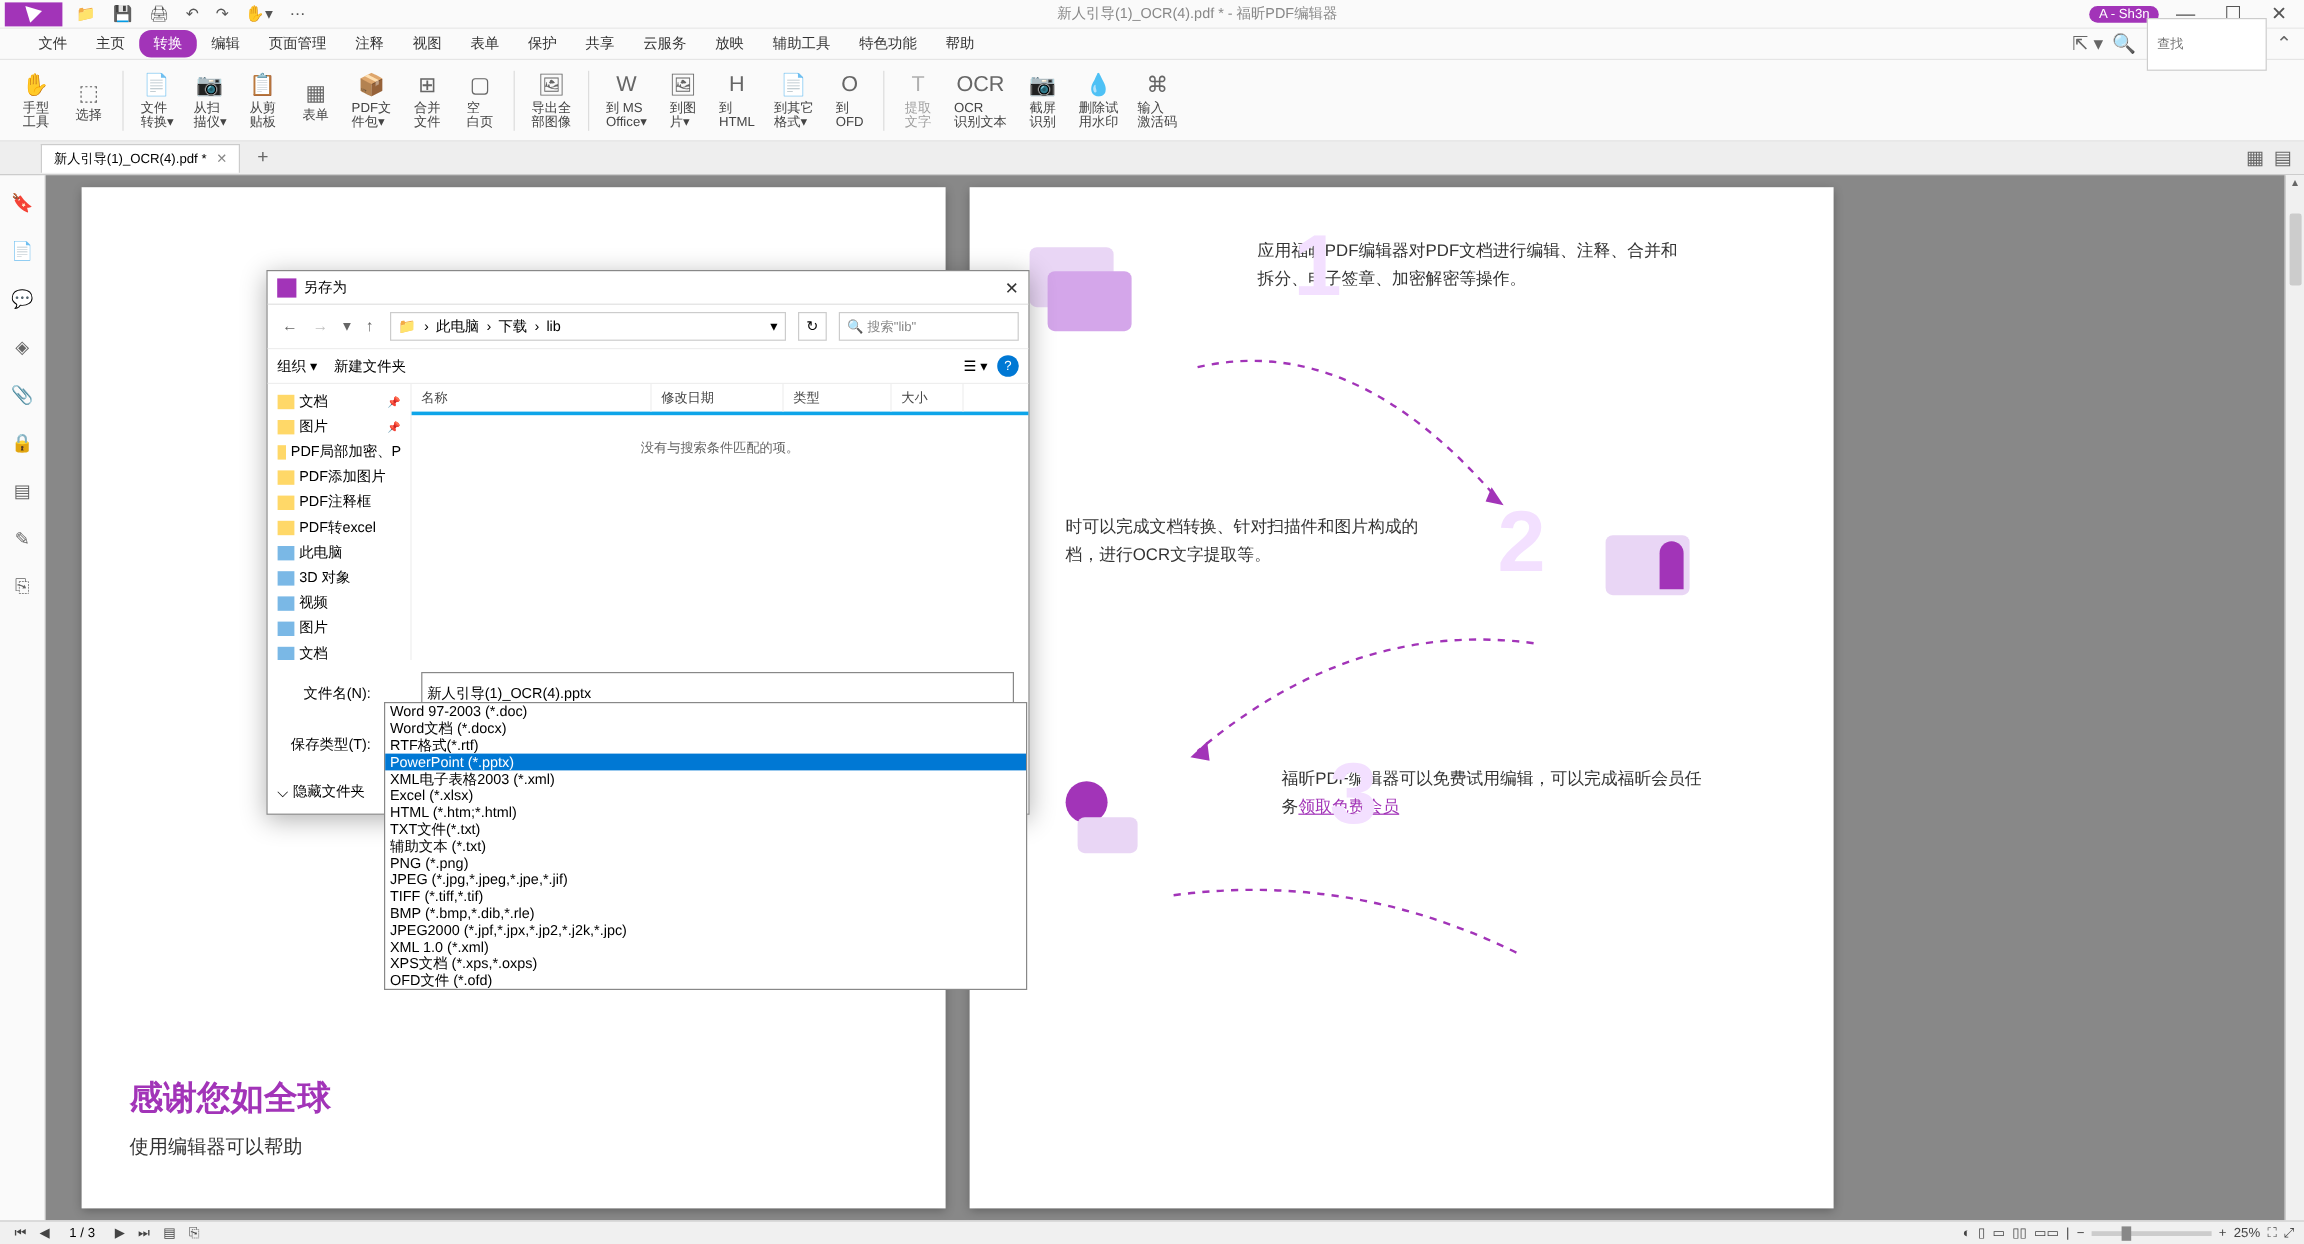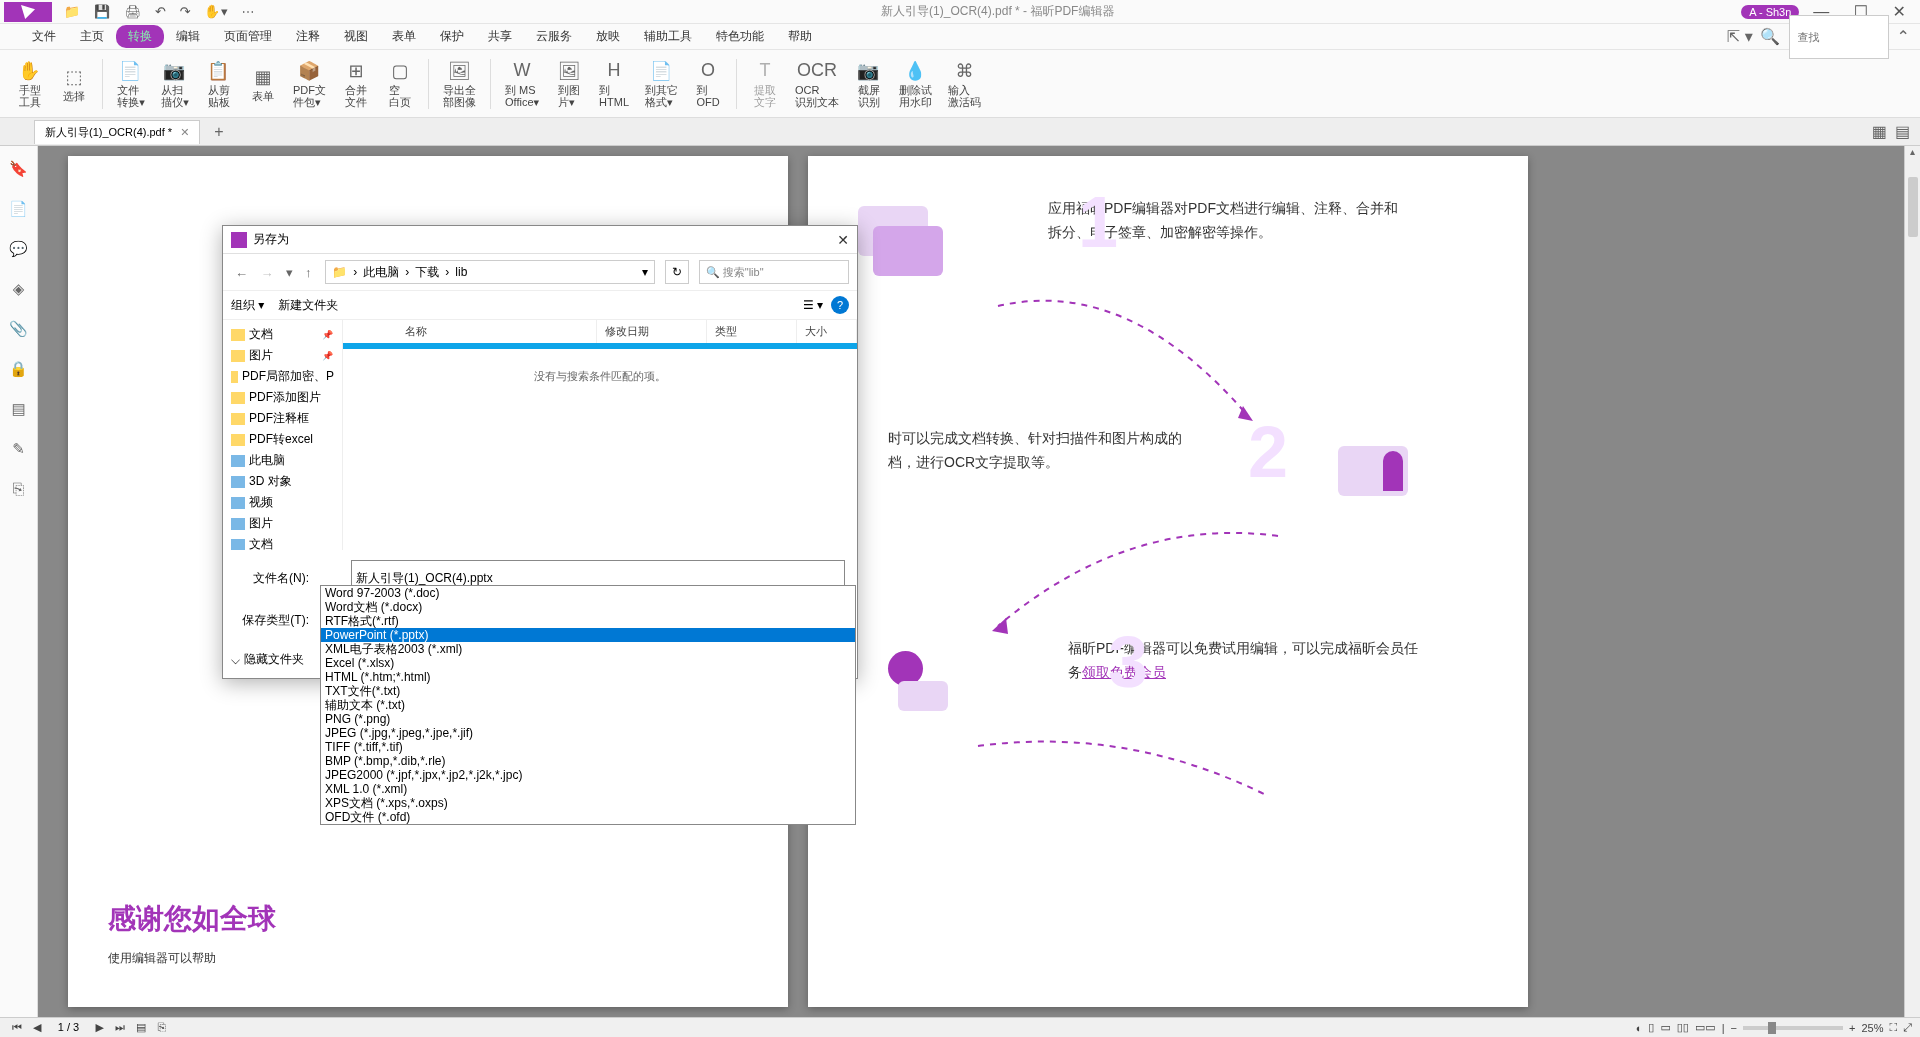--- a/index.html
+++ b/index.html
@@ -12,21 +12,21 @@
 .titlebar-icons { display: flex; gap: 14px; }
 .titlebar-icons span { color: #555; font-size: 13px; cursor: pointer; }
 .titlebar-title { flex: 1; text-align: center; color: #888; font-size: 12px; }
 .titlebar-right { display: flex; align-items: center; gap: 4px; }
 .user-badge { background: #a234b8; color: #fff; padding: 1px 8px; border-radius: 10px; font-size: 11px; }
 .win-controls span { padding: 4px 10px; color: #555; cursor: pointer; }
 
 
 .menubar { height: 26px; background: #fafafa; display: flex; align-items: center; padding: 0 20px; border-bottom: 1px solid #e5e5e5; position: relative; }
 .menubar-item { padding: 3px 12px; font-size: 12px; color: #333; cursor: pointer; }
-.menubar-item.active { background: #a234b8; color: #86efac; border-radius: 10px; }
+.menubar-item.active { background: #a234b8; color: #ffffff; border-radius: 10px; }
 .menubar-right { position: absolute; right: 10px; display: flex; align-items: center; gap: 8px; }
 .search-box { border: 1px solid #ccc; padding: 15px 8px; font-size: 11px; width: 100px; }
 
 
 .ribbon { height: 68px; background: #fafafa; display: flex; align-items: center; padding: 4px 10px; border-bottom: 1px solid #ddd; gap: 4px; }
 .ribbon-btn { display: flex; flex-direction: column; align-items: center; justify-content: center; padding: 2px 6px; font-size: 11px; color: #444; cursor: pointer; min-width: 40px; height: 60px; }
 .ribbon-btn .icon { font-size: 18px; color: #666; margin-bottom: 2px; height: 22px; display: flex; align-items: center; }
 .ribbon-btn .label { line-height: 12px; text-align: left; white-space: pre-line; }
 .ribbon-sep { width: 1px; height: 50px; background: #ddd; margin: 0 4px; }
 .ribbon-btn.disabled { opacity: 0.5; }
@@ -52,21 +52,21 @@
 
 .feature-block { position: absolute; display: flex; align-items: flex-start; gap: 20px; }
 .feature-illus { width: 120px; height: 100px; position: relative; }
 .illus-box { background: #e9d6f5; border-radius: 6px; width: 70px; height: 50px; position: absolute; }
 .big-number { font-size: 72px; font-weight: bold; color: #f3e0ff; position: absolute; }
 .feature-text { font-size: 14px; color: #333; max-width: 360px; line-height: 24px; }
 .feature-link { color: #a234b8; text-decoration: underline; }
 
 .page-left-content { position: absolute; bottom: 40px; left: 40px; }
 .thanks-title { color: #a234b8; font-size: 28px; font-weight: bold; margin-bottom: 12px; }
-.thanks-sub { font-size: 12px; color: #333; }
+.thanks-sub { font-size: 16px; color: #333; }
 
 
 .right-scrollbar { width: 16px; background: #f0f0f0; border-left: 1px solid #ccc; position: relative; }
 .scroll-thumb { background: #ccc; width: 10px; margin: 2px auto; height: 60px; margin-top: 20px; border-radius: 2px; }
 
 
 .dialog-overlay { position: absolute; top: 225px; left: 222px; width: 636px; background: #fff; border: 1px solid #888; box-shadow: 0 4px 20px rgba(0,0,0,0.3); z-index: 1000; }
 .dialog-title { height: 28px; display: flex; align-items: center; padding: 0 8px; font-size: 12px; border-bottom: 1px solid #e0e0e0; }
 .dialog-title-icon { width: 16px; height: 16px; background: #a234b8; margin-right: 6px; display: inline-block; }
 .dialog-close { margin-left: auto; cursor: pointer; font-size: 14px; color: #333; }
@@ -82,21 +82,21 @@
 .dialog-toolbar .right { margin-left: auto; display: flex; gap: 8px; align-items: center; }
 .help-icon { width: 18px; height: 18px; border-radius: 50%; background: #0078d4; color: #fff; display: flex; align-items: center; justify-content: center; font-size: 11px; }
 
 .dialog-body { display: flex; height: 230px; }
 .dialog-tree { width: 120px; border-right: 1px solid #eee; overflow-y: auto; font-size: 12px; padding: 4px 0; }
 .tree-item { display: flex; align-items: center; padding: 2px 8px; gap: 4px; cursor: pointer; white-space: nowrap; }
 .tree-item .folder-icon { width: 14px; height: 12px; background: #ffd868; display: inline-block; }
 .tree-item .disk-icon { width: 14px; height: 12px; background: #7ab8e6; display: inline-block; }
 
 .dialog-filelist { flex: 1; display: flex; flex-direction: column; }
-.filelist-header { display: flex; font-size: 11px; color: #444; border-bottom: 6px solid #0ea5e9; justify-content: flex-end; }
+.filelist-header { display: flex; font-size: 11px; color: #444; border-bottom: 3px solid #0ea5e9; }
 .filelist-header > div { padding: 4px 8px; border-right: 1px solid #eee; }
 .fh-name { width: 200px; }
 .fh-date { width: 110px; }
 .fh-type { width: 90px; }
 .fh-size { width: 60px; }
 .filelist-empty { flex: 1; display: flex; align-items: flex-start; justify-content: center; padding-top: 20px; font-size: 11px; color: #666; }
 
 .dialog-footer { padding: 10px 12px; font-size: 12px; }
 .footer-row { display: flex; align-items: center; margin-bottom: 6px; gap: 36px; }
 .footer-row label { width: 80px; text-align: right; padding-right: 6px; }

